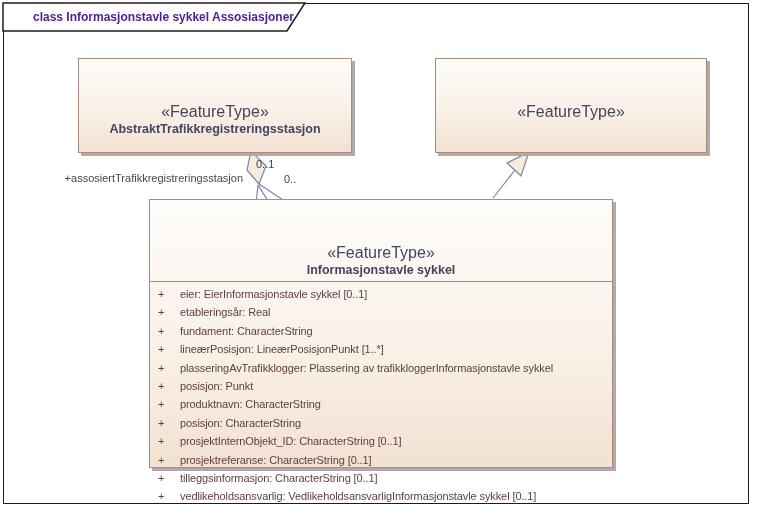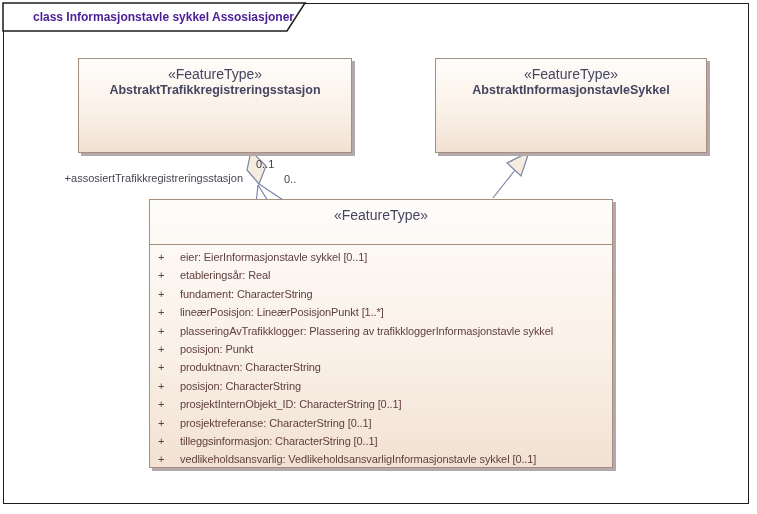--- a/index.html
+++ b/index.html
@@ -20,22 +20,23 @@
     position:absolute;
     border:1px solid #a78d7b;
     background:linear-gradient(180deg,#fefcfa 0%,#faf1e8 55%,#f2e1d2 100%);
     box-shadow:3px 3px 0 #b3a9ac;
     box-sizing:border-box;
   }
   .box-left  { left:78px;  top:58px;  width:274px; height:95px; }
   .box-right { left:435px; top:58px;  width:272px; height:95px; }
   .box-main  { left:149px; top:199px; width:464px; height:269px; }
   .stereotype {
-    text-align:center; font-size:14px; color:#454560; padding-top:7px;
+    text-align:center; font-size:16px; color:#454560; padding-top:7px;
     white-space:nowrap;
+    margin-top:37px;
   }
   .classname {
     text-align:center; font-size:12.5px; font-weight:bold; color:#454560;
     padding-top:1px; white-space:nowrap;
   }
   .classname.abstract { }
   .main-header { height:45px; border-bottom:1px solid #a78d7b; box-sizing:border-box; }
   .attrs { padding-top:3px; }
   .attr-row {
     display:flex; height:18.4px; line-height:18.4px;
@@ -76,26 +77,26 @@
 
   <div class="tab-title">class Informasjonstavle sykkel Assosiasjoner</div>
 
   <div class="uml-box box-left">
     <div class="stereotype">«FeatureType»</div>
     <div class="classname abstract">AbstraktTrafikkregistreringsstasjon</div>
   </div>
 
   <div class="uml-box box-right">
     <div class="stereotype">«FeatureType»</div>
-    <div class="classname abstract">AbstraktInformasjonstavleSykkel</div>
   </div>
 
   <div class="uml-box box-main">
     <div class="main-header">
       <div class="stereotype">«FeatureType»</div>
+      <div class="classname">Informasjonstavle sykkel</div>
     </div>
     <div class="attrs">
       <div class="attr-row">
         <span class="attr-vis">+</span>
         <span class="attr-text">eier: EierInformasjonstavle sykkel [0..1]</span>
       </div>
       <div class="attr-row">
         <span class="attr-vis">+</span>
         <span class="attr-text">etableringsår: Real</span>
       </div>

